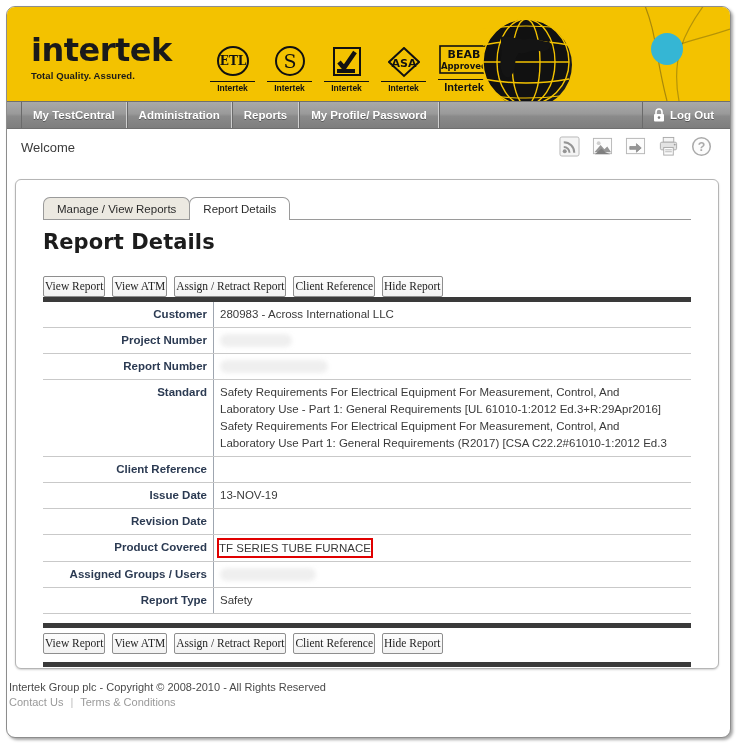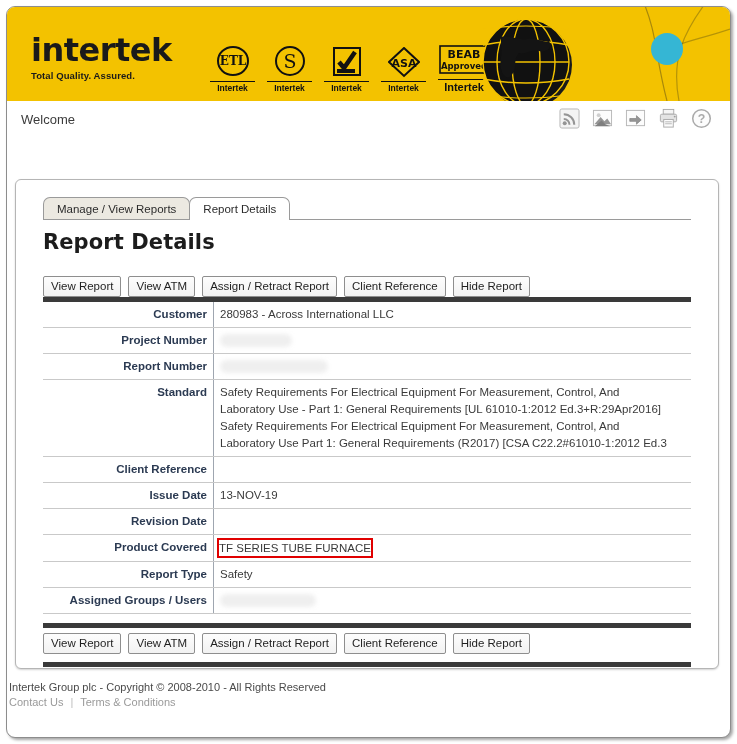--- a/index.html
+++ b/index.html
@@ -204,27 +204,27 @@
   
   .btn-row {
     position: absolute;
     left: 27px;
     display: flex;
     gap: 7px;
   }
   #btn-row-top { top: 96px; }
   #btn-row-bottom { top: 453px; }
   .btn {
-    font-family: Liberation Sans, sans-serif;
+    font-family: Liberation Serif, serif;
     font-size: 11.5px;
     color: #1f1f1f;
     background: linear-gradient(to bottom, #fdfdfd 0%, #f2f2f2 100%);
     border: 1px solid #8e8e8e;
     border-radius: 2px;
-    padding: 3px 7px;
+    padding: 3px 1px;
     cursor: pointer;
     line-height: 13px;
     white-space: nowrap;
   }
 
   
   #details-table {
     position: absolute;
     left: 27px; top: 122px;
     width: 648px;
@@ -403,20 +403,36 @@
         <path d="M6 64 Q 49 72, 92 64" stroke="#f3c200" stroke-width="1.4" fill="none"></path>
         <path d="M6 14 Q 49 8, 92 14" stroke="#f3c200" stroke-width="1.1" fill="none"></path>
         <path d="M6 80 Q 49 86, 92 80" stroke="#f3c200" stroke-width="1.1" fill="none"></path>
         <path d="M24 22 C 34 20, 44 26, 50 24 C 58 22, 66 28, 72 26 C 76 32, 70 38, 62 36
                  C 54 34, 48 40, 42 38 C 36 44, 40 52, 36 58 C 32 66, 26 62, 24 54
                  C 22 46, 26 38, 24 30 Z" fill="#141414"></path>
       </g>
     </svg>
   </div>
 
+  <div id="navbar">
+    <div class="nav-spacer-left"></div>
+    <div class="nav-item">My TestCentral</div>
+    <div class="nav-item">Administration</div>
+    <div class="nav-item">Reports</div>
+    <div class="nav-item">My Profile/ Password</div>
+    <div class="nav-fill"></div>
+    <div class="nav-logout">
+      <svg width="12" height="14" viewBox="0 0 12 14">
+        <path d="M3 6 V4 a3 3 0 0 1 6 0 V6" stroke="#ffffff" stroke-width="1.6" fill="none"></path>
+        <rect x="1" y="6" width="10" height="7.5" rx="1" fill="#ffffff"></rect>
+        <circle cx="6" cy="9.6" r="1.3" fill="#7e7e7e"></circle>
+      </svg>
+      <span>Log Out</span>
+    </div>
+  </div>
 
   <div id="welcome-strip">
     <div id="welcome-text">Welcome</div>
 
     <div id="tool-icons">
 
       <svg class="tool-ico" viewBox="0 0 22 22">
         <rect x="1" y="1" width="20" height="20" rx="2" fill="#f0f0f0" stroke="#9a9a9a"></rect>
         <circle cx="6" cy="16" r="2.1" fill="#6d6d6d"></circle>
         <path d="M5 11.5 a6 6 0 0 1 6 6" stroke="#6d6d6d" stroke-width="2.1" fill="none"></path>
@@ -511,28 +527,28 @@
         <td class="lbl">Revision Date</td>
         <td class="val"></td>
       </tr>
       <tr>
         <td class="lbl">Product Covered</td>
         <td class="val">
           <span class="highlight-red">TF SERIES TUBE FURNACE</span>
         </td>
       </tr>
       <tr>
-        <td class="lbl">Report Type</td>
-        <td class="val">Safety</td>
-      </tr>
-      <tr>
         <td class="lbl">Assigned Groups / Users</td>
         <td class="val">
           <span class="blur-box blur-3"></span>
         </td>
+      </tr>
+      <tr>
+        <td class="lbl">Report Type</td>
+        <td class="val">Safety</td>
       </tr>
     </tbody>
       </table>
 
     <div class="rule-bottom"></div>
 
     <div class="btn-row" id="btn-row-bottom">
       <button class="btn">View Report</button>
       <button class="btn">View ATM</button>
       <button class="btn">Assign / Retract Report</button>

